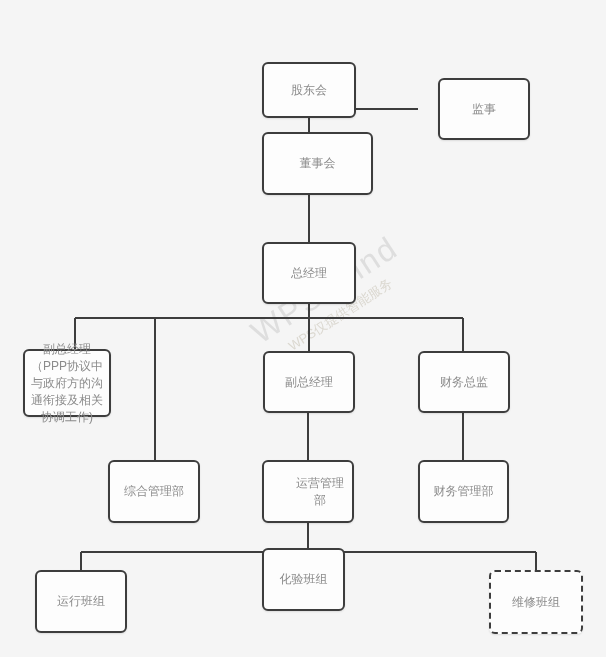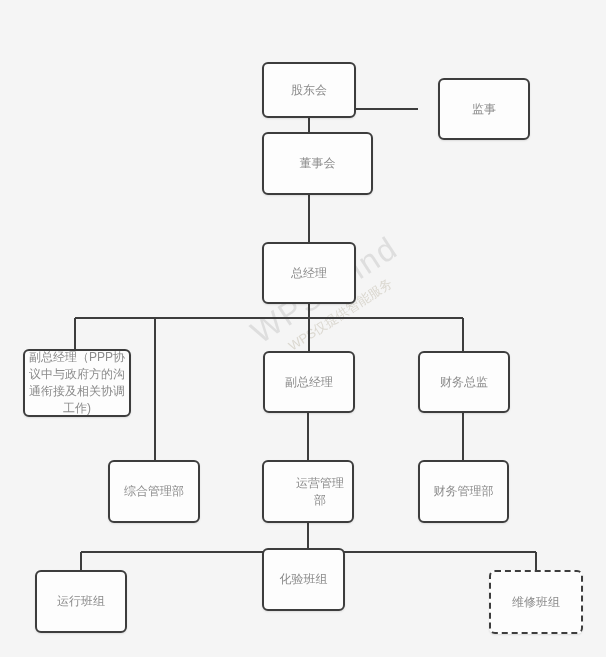--- a/index.html
+++ b/index.html
@@ -93,21 +93,21 @@
     </div>
     <div class="node" style="left: 438px; top: 78px; width: 92px; height: 62px;">
       <span>监事</span>
     </div>
     <div class="node" style="left: 262px; top: 132px; width: 111px; height: 63px;">
       <span>董事会</span>
     </div>
     <div class="node" style="left: 262px; top: 242px; width: 94px; height: 62px; align-items: center;">
       <span>总经理</span>
     </div>
-    <div class="node" style="left: 23px; top: 349px; width: 108px; height: 68px;">
+    <div class="node" style="left: 23px; top: 349px; width: 88px; height: 68px;">
       <span>副总经理（PPP协议中与政府方的沟通衔接及相关协调工作)</span>
     </div>
     <div class="node" style="left: 418px; top: 351px; width: 92px; height: 62px;">
       <span>财务总监</span>
     </div>
     <div class="node" style="left: 263px; top: 351px; width: 92px; height: 62px;">
       <span>副总经理</span>
     </div>
     <div class="node" style="left: 108px; top: 460px; width: 92px; height: 63px;">
       <span>综合管理部</span>

